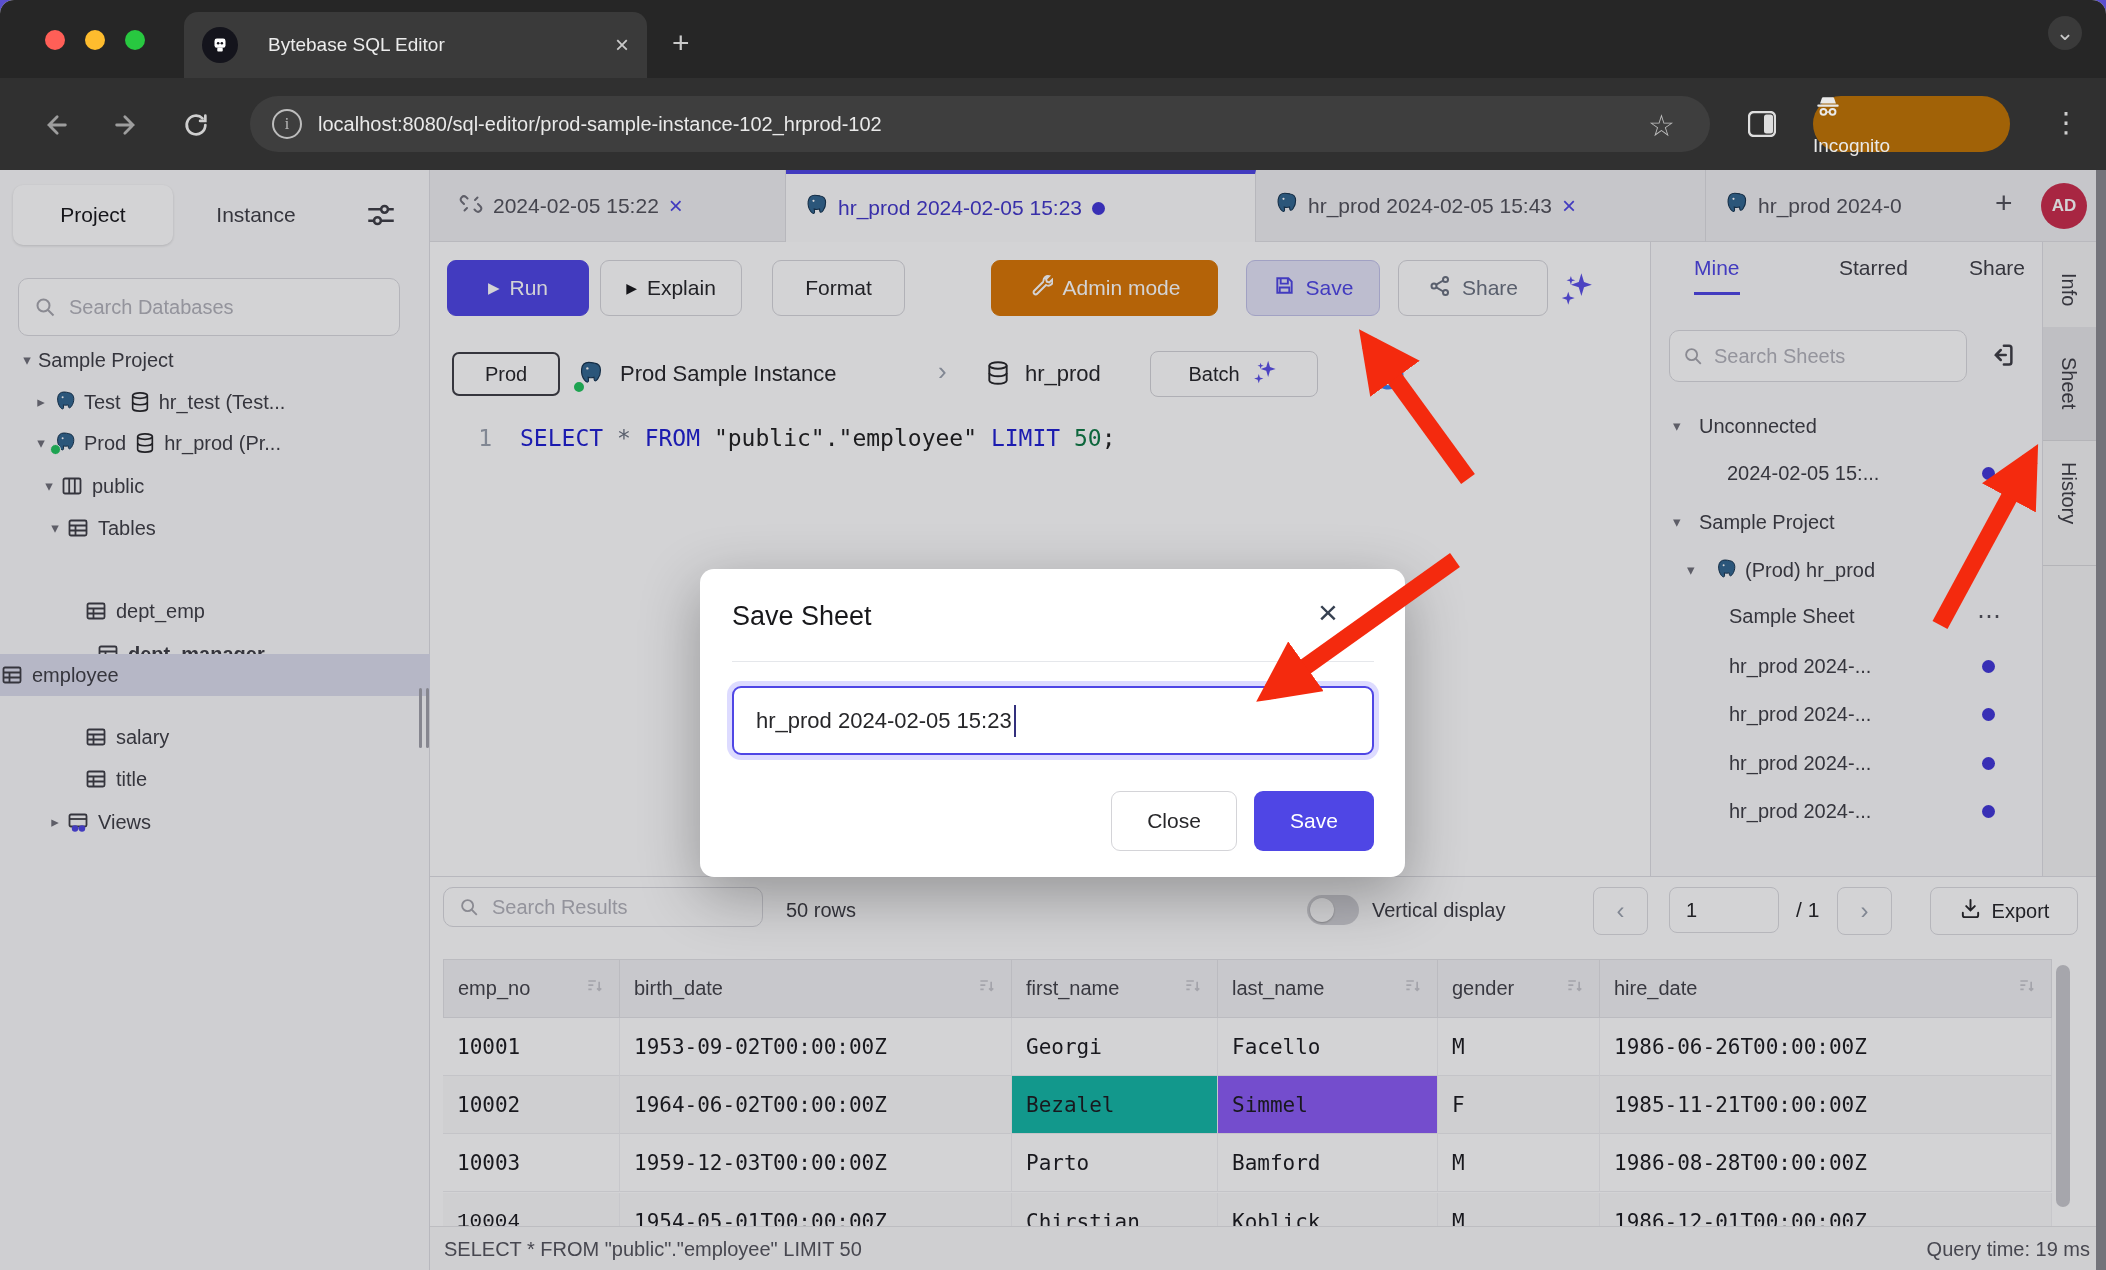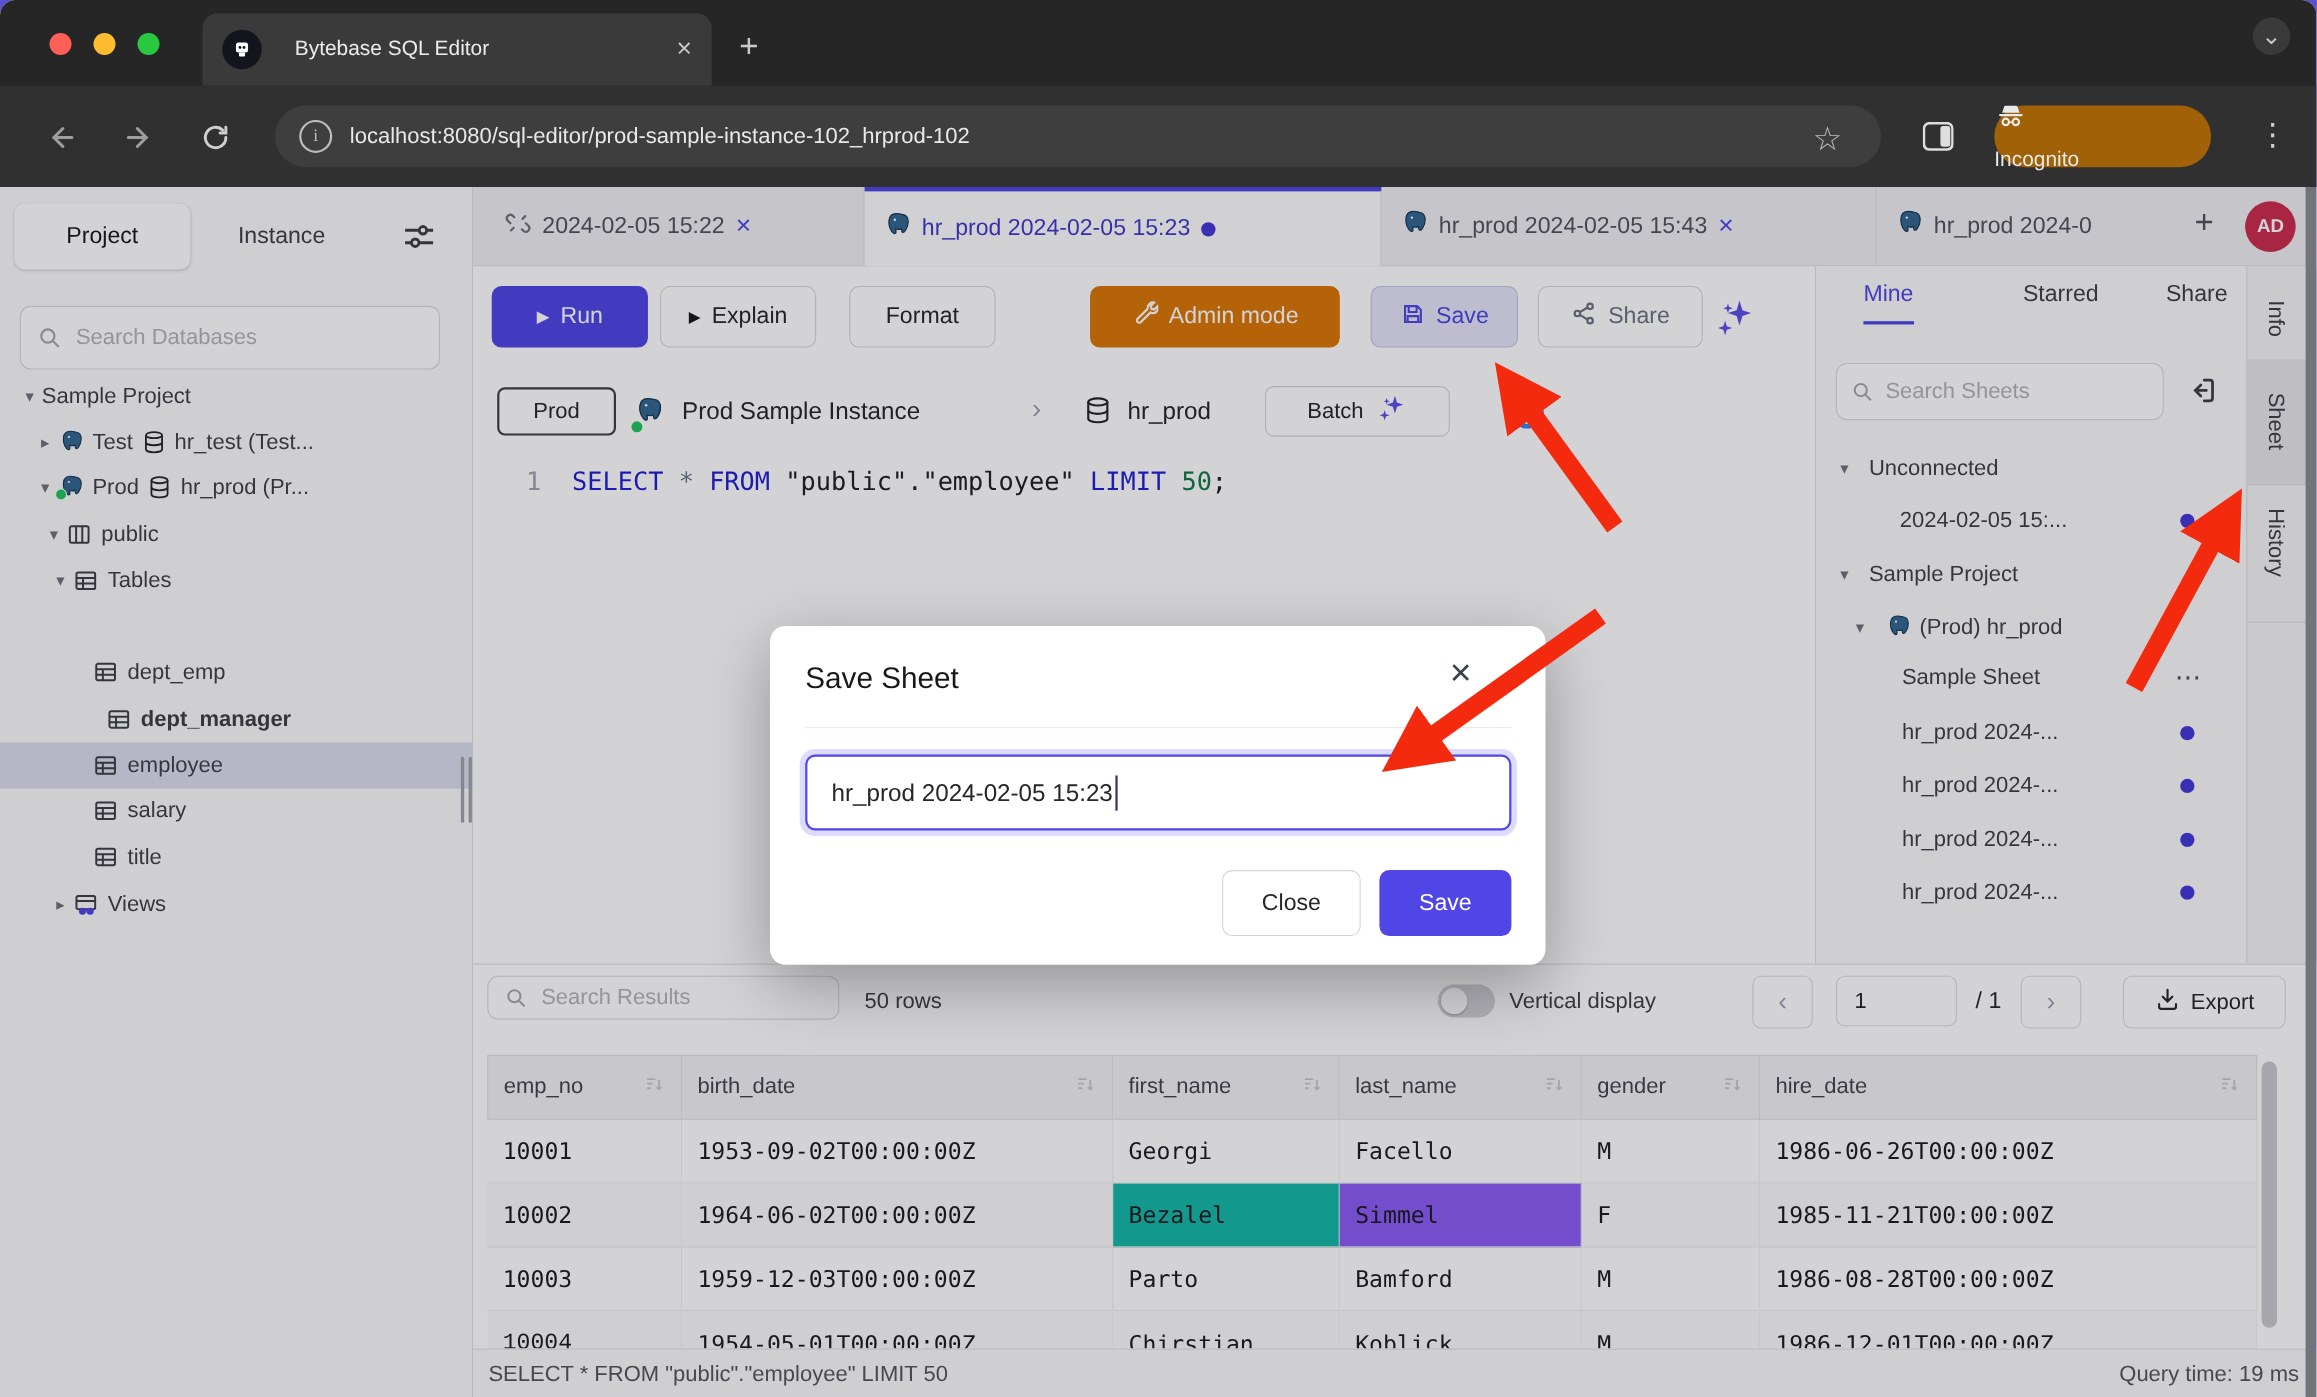--- a/index.html
+++ b/index.html
@@ -214,21 +214,21 @@
       </div>
       <div class="trow" style="top:463px;padding-left:96px;font-weight:bold;">
         <span class="ticon">
             <svg width="24" height="24" viewBox="0 0 24 24" fill="none" stroke="#3f3f46" stroke-width="1.8">
               <rect x="3.5" y="4.5" width="17" height="15" rx="1.5"></rect>
               <path d="M3.5 9.5h17M3.5 14.5h17M9.5 9.5v10"></path>
             </svg>
           </span>
         <span>dept_manager</span>
       </div>
-      <div class="trow selrow" style="top:505px;padding-left:84px;">
+      <div class="trow selrow" style="top:484px;">
         <span class="ticon">
             <svg width="24" height="24" viewBox="0 0 24 24" fill="none" stroke="#3f3f46" stroke-width="1.8">
               <rect x="3.5" y="4.5" width="17" height="15" rx="1.5"></rect>
               <path d="M3.5 9.5h17M3.5 14.5h17M9.5 9.5v10"></path>
             </svg>
           </span>
         <span>employee</span>
       </div>
       <div class="trow" style="top:546px;padding-left:84px;">
         <span class="ticon">

